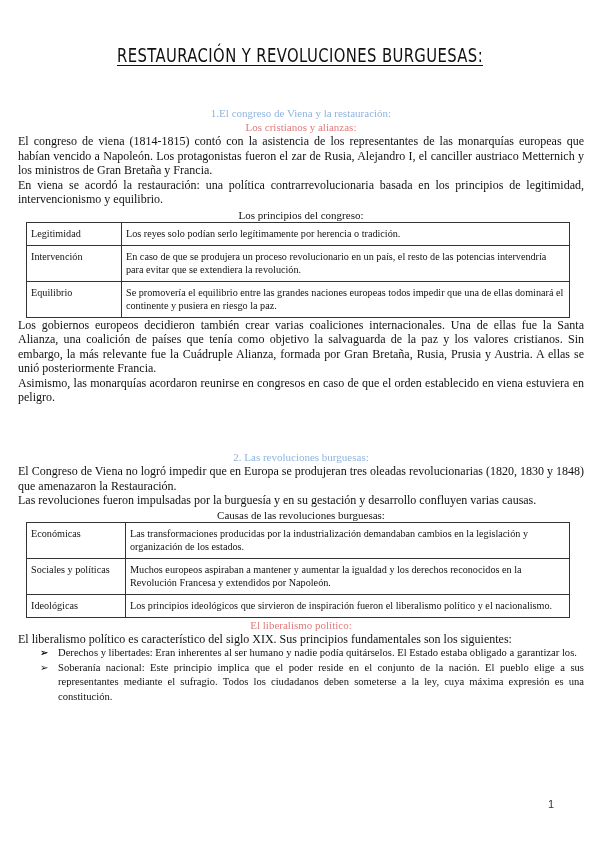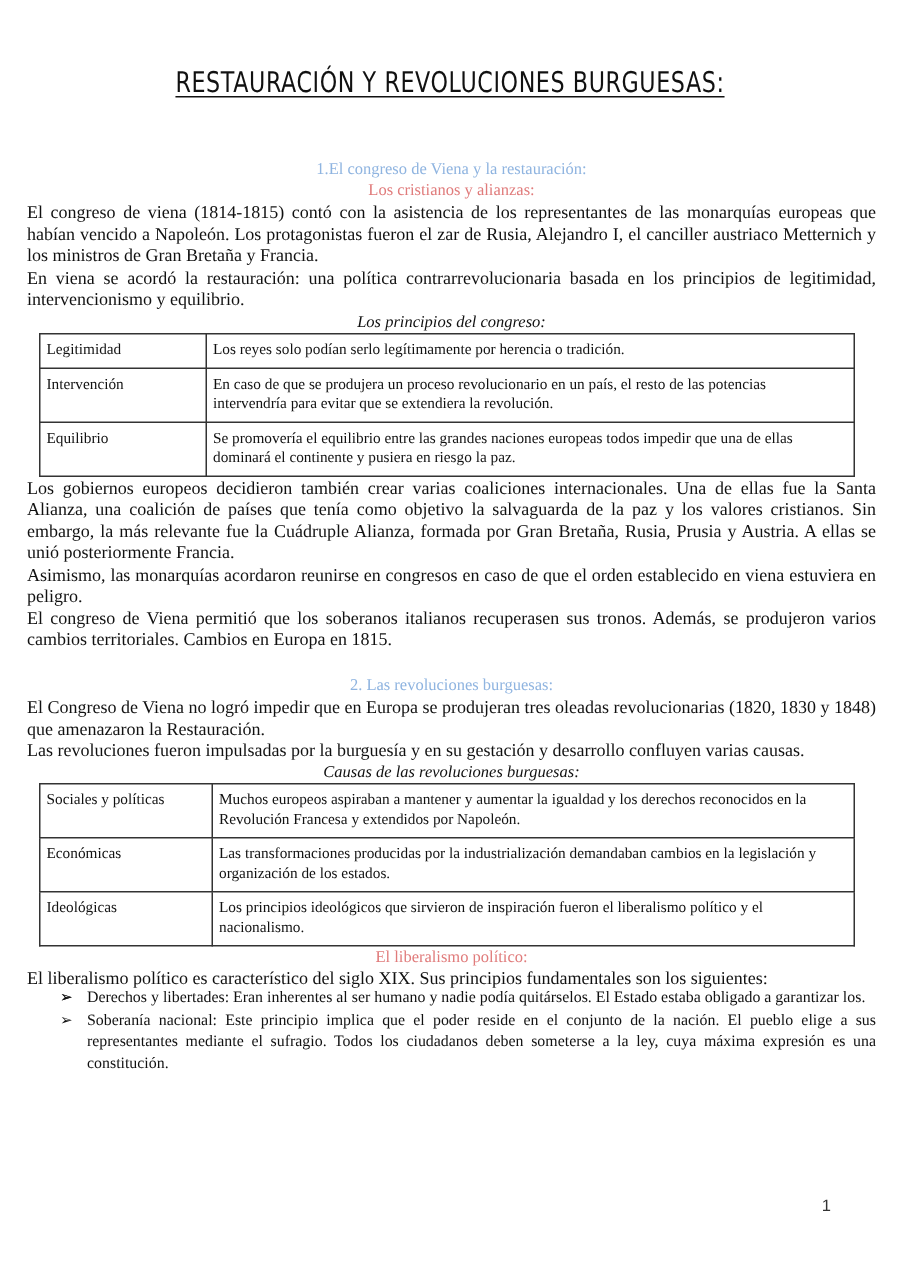--- a/index.html
+++ b/index.html
@@ -4,25 +4,25 @@
 <style>
   html, body { margin: 0; padding: 0; background: #ffffff; }
   body { width: 600px; height: 848px; position: relative; overflow: hidden;
          font-family: "Liberation Serif", "DejaVu Serif", serif; color: #111; }
   .title { position: absolute; left: 0; top: 44px; width: 600px; text-align: center;
            font-family: "DejaVu Sans", "Liberation Sans", sans-serif; font-size: 19px;
            letter-spacing: 0.5px; transform: scaleX(0.78); transform-origin: center;
            text-decoration: underline; text-underline-offset: 3px; color: #111; }
   .h-blue { color: #8fb4e0; text-align: center; font-size: 11px; line-height: 14px; }
   .h-red { color: #e07b7b; text-align: center; font-size: 11px; line-height: 14px; }
-  .h-black { color: #111; text-align: center; font-size: 11px; line-height: 14px; font-style: italic; }
+  .h-black { color: #111; text-align: center; font-size: 11px; line-height: 14px; }
   p { margin: 0; font-size: 12px; line-height: 14.5px; text-align: justify; }
   .block { position: absolute; left: 18px; width: 566px; }
   table { border-collapse: collapse; width: 544px; margin-left: 8px; font-size: 10.2px; }
-  td { border: 1.5px solid #333; padding: 4px 20px 5px 4px; vertical-align: top; line-height: 13px; }
+  td { border: 1.5px solid #333; padding: 4px 4px 5px 4px; vertical-align: top; line-height: 13px; }
   td.k { width: 86px; }
   td.k2 { width: 90px; }
   ul { margin: 0; padding: 0 0 0 40px; list-style: none; }
   li { position: relative; font-size: 10.6px; line-height: 14.5px; text-align: justify; }
   li .arrow { position: absolute; left: -18px; top: 0; font-size: 10px; }
   .pagenum { position: absolute; right: 46px; top: 798px; font-family: "Liberation Sans", sans-serif; font-size: 11px; color: #333; }
 </style>
 </head>
 <body>
 
@@ -45,37 +45,36 @@
       <td>En caso de que se produjera un proceso revolucionario en un país, el resto de las potencias intervendría para evitar que se extendiera la revolución.</td>
     </tr>
     <tr>
       <td class="k">Equilibrio</td>
       <td>Se promovería el equilibrio entre las grandes naciones europeas todos impedir que una de ellas dominará el continente y pusiera en riesgo la paz.</td>
     </tr>
   </tbody>
     </table>
   <p>Los gobiernos europeos decidieron también crear varias coaliciones internacionales. Una de ellas fue la Santa Alianza, una coalición de países que tenía como objetivo la salvaguarda de la paz y los valores cristianos. Sin embargo, la más relevante fue la Cuádruple Alianza, formada por Gran Bretaña, Rusia, Prusia y Austria. A ellas se unió posteriormente Francia.</p>
   <p>Asimismo, las monarquías acordaron reunirse en congresos en caso de que el orden establecido en viena estuviera en peligro.</p>
-  <p>El congreso de Viena permitió que los soberanos italianos recuperasen sus tronos. Además, se produjeron varios cambios territoriales. Cambios en Europa en 1815.</p>
 </div>
 
 <div class="block" style="top:450px;">
   <div class="h-blue">2. Las revoluciones burguesas:</div>
   <p>El Congreso de Viena no logró impedir que en Europa se produjeran tres oleadas revolucionarias (1820, 1830 y 1848) que amenazaron la Restauración.</p>
   <p>Las revoluciones fueron impulsadas por la burguesía y en su gestación y desarrollo confluyen varias causas.</p>
   <div class="h-black">Causas de las revoluciones burguesas:</div>
   <table>
     <tbody>
         <tr>
+      <td class="k2">Económicas</td>
+      <td>Las transformaciones producidas por la industrialización demandaban cambios en la legislación y organización de los estados.</td>
+    </tr>
+    <tr>
       <td class="k2">Sociales y políticas</td>
       <td>Muchos europeos aspiraban a mantener y aumentar la igualdad y los derechos reconocidos en la Revolución Francesa y extendidos por Napoleón.</td>
-    </tr>
-    <tr>
-      <td class="k2">Económicas</td>
-      <td>Las transformaciones producidas por la industrialización demandaban cambios en la legislación y organización de los estados.</td>
     </tr>
     <tr>
       <td class="k2">Ideológicas</td>
       <td>Los principios ideológicos que sirvieron de inspiración fueron el liberalismo político y el nacionalismo.</td>
     </tr>
   </tbody>
     </table>
   <div class="h-red">El liberalismo político:</div>
   <p>El liberalismo político es característico del siglo XIX. Sus principios fundamentales son los siguientes:</p>
   <ul>

